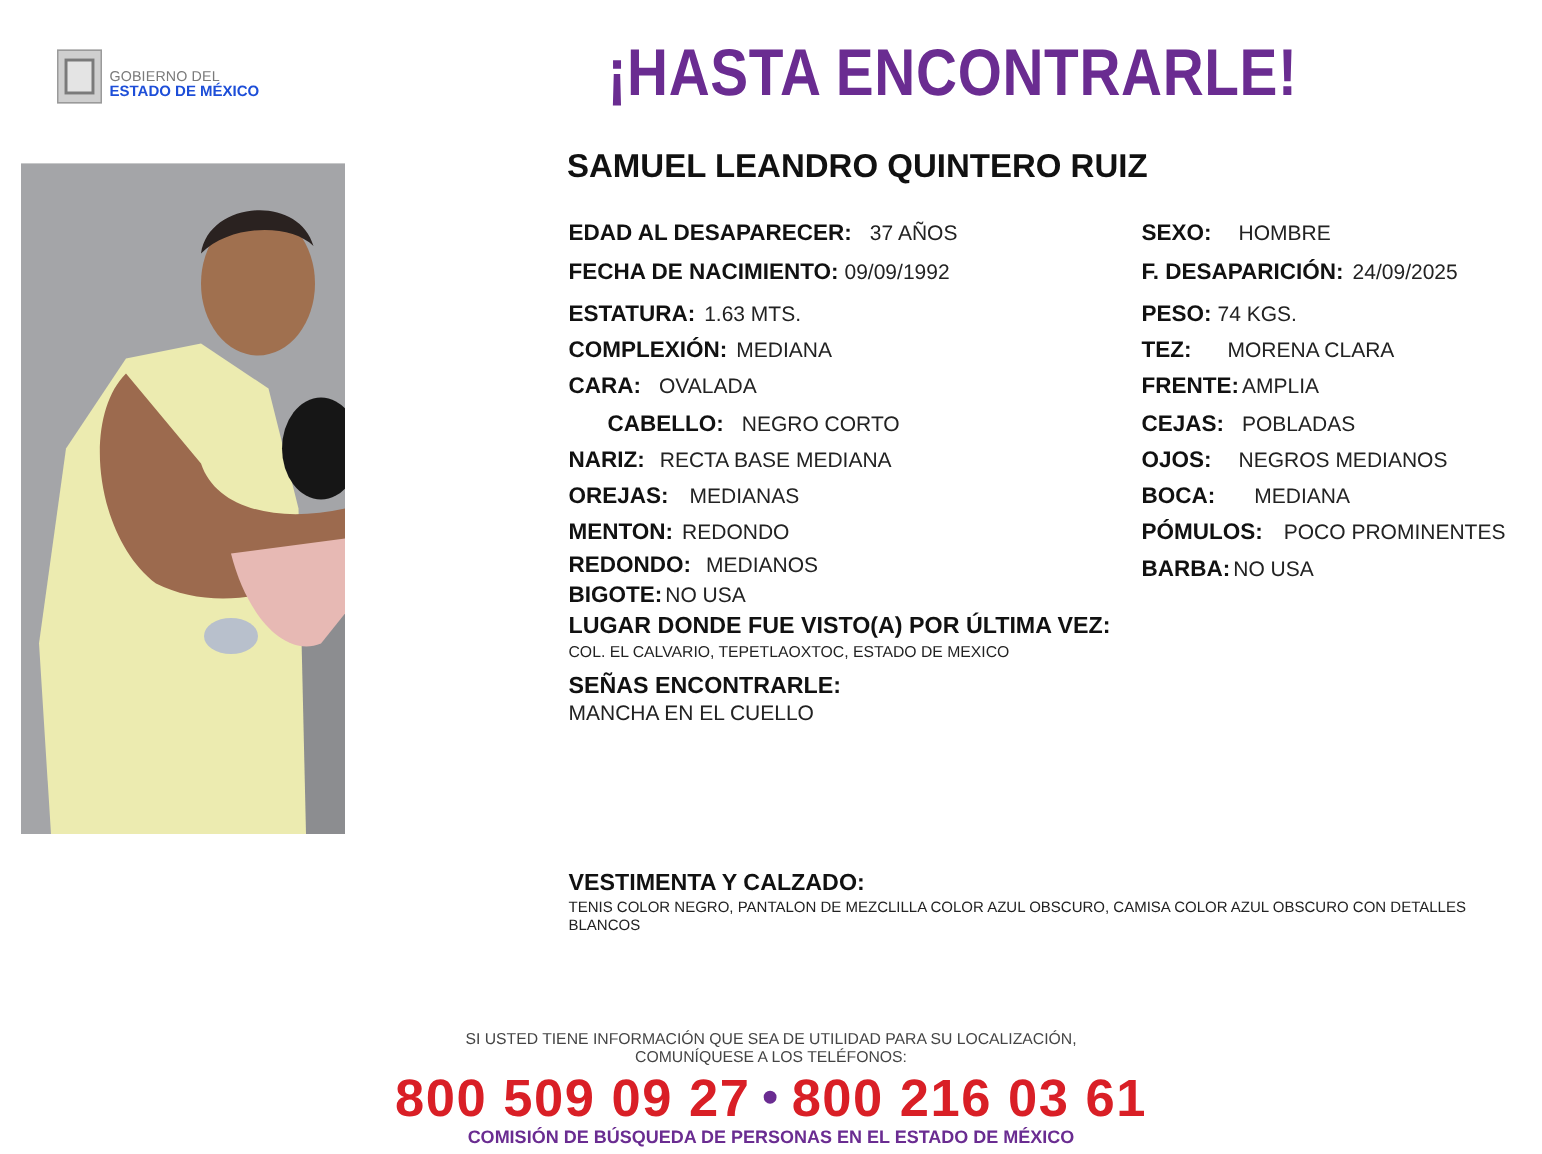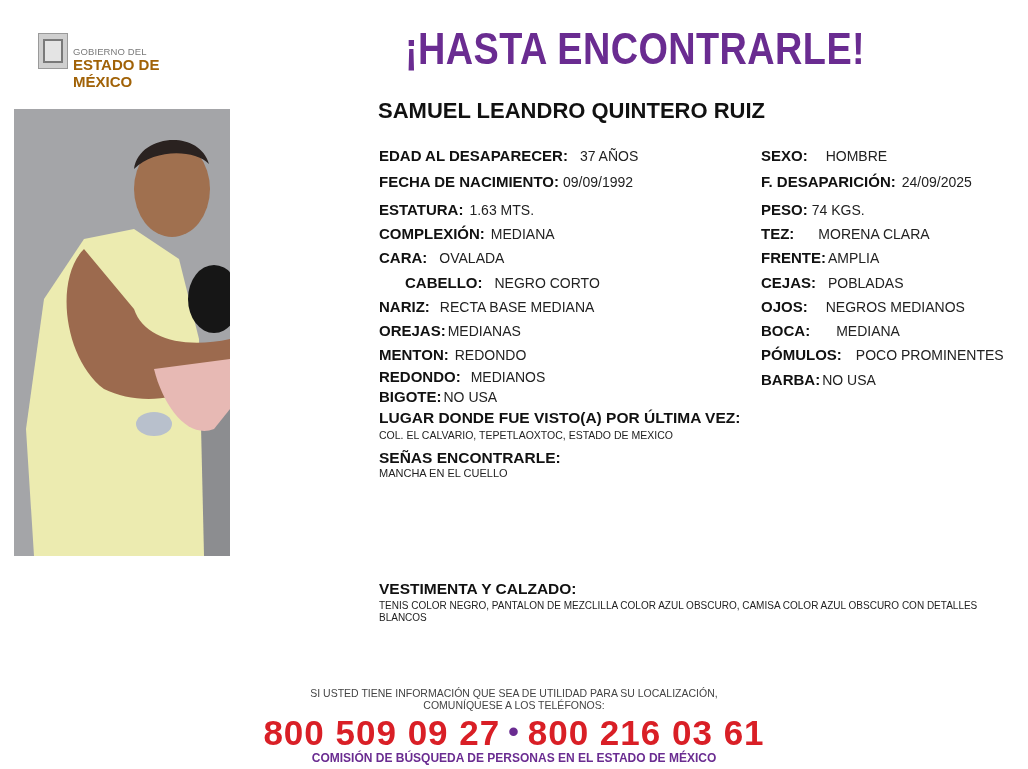--- a/index.html
+++ b/index.html
@@ -6,21 +6,21 @@
   body { width:1028px; height:769px; position:relative; overflow:hidden;
          font-family:"Liberation Sans", sans-serif; color:#1a1a1a; }
   .abs { position:absolute; }
   
   .logo { left:38px; top:33px; width:170px; height:40px; }
   .logo .shield { position:absolute; left:0; top:0; width:30px; height:36px; background:#cfcfcf;
                   border:1px solid #9a9a9a; box-sizing:border-box; }
   .logo .shield::before { content:""; position:absolute; left:4px; top:5px; width:20px; height:24px;
                   border:2px solid #7a7a7a; box-sizing:border-box; background:#e4e4e4; }
   .logo .l1 { position:absolute; left:35px; top:13px; font-size:9.5px; color:#7a7a7a; letter-spacing:0.1px; }
-  .logo .l2 { position:absolute; left:35px; top:23px; font-size:15px; font-weight:bold; color:#a16207; }
+  .logo .l2 { position:absolute; left:35px; top:23px; font-size:10px; font-weight:bold; color:#1d4ed8; }
   
   .headline { left:405px; top:24px; font-size:44px; font-weight:bold; color:#6a2c91;
               transform:scaleX(0.86); transform-origin:left top; letter-spacing:0.5px; white-space:nowrap; }
   .name { left:378px; top:98px; font-size:22px; font-weight:bold; color:#111; white-space:nowrap; }
   
   .photo { left:14px; top:109px; width:216px; height:447px; overflow:hidden; background:#9a9b9d; }
   .photo svg { display:block; }
   
   .row { position:absolute; white-space:nowrap; }
   .lbl { font-size:15px; font-weight:bold; color:#111; }
@@ -80,21 +80,21 @@
 <div class="row" style="left:379px; top:249px;">
   <span class="lbl">CARA:</span><span class="val" style="margin-left:12px">OVALADA</span>
 </div>
 <div class="row" style="left:379px; top:274px;margin-left:26px;">
   <span class="lbl">CABELLO:</span><span class="val" style="margin-left:12px">NEGRO CORTO</span>
 </div>
 <div class="row" style="left:379px; top:298px;">
   <span class="lbl">NARIZ:</span><span class="val" style="margin-left:10px">RECTA BASE MEDIANA</span>
 </div>
 <div class="row" style="left:379px; top:322px;">
-  <span class="lbl">OREJAS:</span><span class="val" style="margin-left:2px">MEDIANAS</span>
+  <span class="lbl">OREJAS:</span><span class="val" style="margin-left:14px">MEDIANAS</span>
 </div>
 <div class="row" style="left:379px; top:346px;">
   <span class="lbl">MENTON:</span><span class="val">REDONDO</span>
 </div>
 <div class="row" style="left:379px; top:368px;">
   <span class="lbl">REDONDO:</span><span class="val" style="margin-left:10px">MEDIANOS</span>
 </div>
 <div class="row" style="left:379px; top:388px;">
   <span class="lbl">BIGOTE:</span><span class="val" style="margin-left:2px">NO USA</span>
 </div>
@@ -127,21 +127,21 @@
   <span class="lbl">PÓMULOS:</span><span class="val" style="margin-left:14px">POCO PROMINENTES</span>
 </div>
 <div class="row" style="left:761px; top:371px;text-align:right;">
   <span class="lbl">BARBA:</span><span class="val" style="margin-left:2px">NO USA</span>
 </div>
 
 <div class="abs section-lbl" style="left:379px; top:409px;">LUGAR DONDE FUE VISTO(A) POR ÚLTIMA VEZ:</div>
 <div class="abs small" style="left:379px; top:429px;">COL. EL CALVARIO, TEPETLAOXTOC, ESTADO DE MEXICO</div>
 
 <div class="abs section-lbl" style="left:379px; top:449px;">SEÑAS ENCONTRARLE:</div>
-<div class="abs small" style="left:379px; top:467px; font-size:11px;">MANCHA EN EL CUELLO</div>
+<div class="abs small" style="left:379px; top:467px; font-size:14px;">MANCHA EN EL CUELLO</div>
 
 <div class="abs section-lbl" style="left:379px; top:580px;">VESTIMENTA Y CALZADO:</div>
 <div class="abs clothing-text" style="left:379px; top:600px;">TENIS  COLOR NEGRO, PANTALON DE MEZCLILLA COLOR AZUL OBSCURO, CAMISA  COLOR AZUL OBSCURO   CON DETALLES BLANCOS</div>
 
 <div class="abs info" style="top:687px;">SI USTED TIENE INFORMACIÓN QUE SEA DE UTILIDAD PARA SU LOCALIZACIÓN,</div>
 <div class="abs info" style="top:699px;">COMUNÍQUESE A LOS TELÉFONOS:</div>
 <div class="abs phones">
   <span>800 509 09 27</span><span class="dot">•</span><span>800 216 03 61</span>
 </div>
 <div class="abs commission">COMISIÓN DE BÚSQUEDA DE PERSONAS EN EL ESTADO DE MÉXICO</div>

